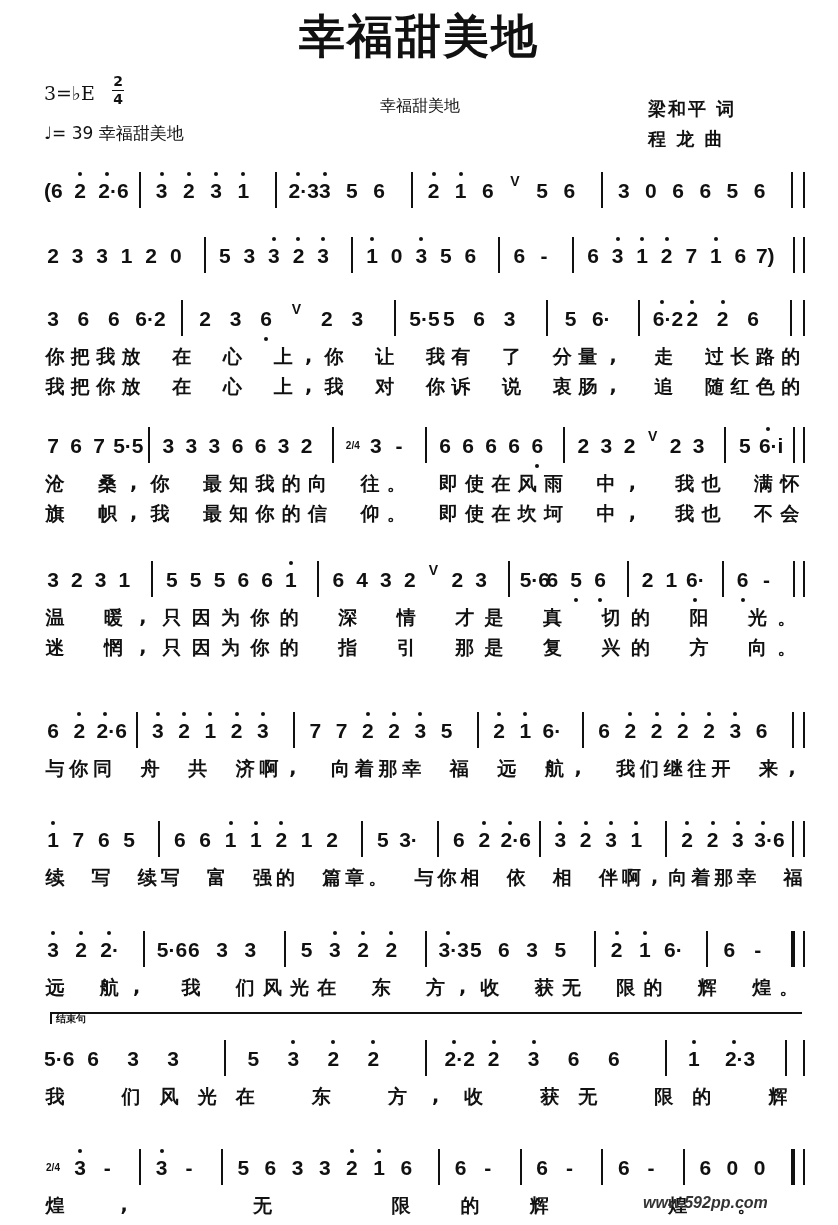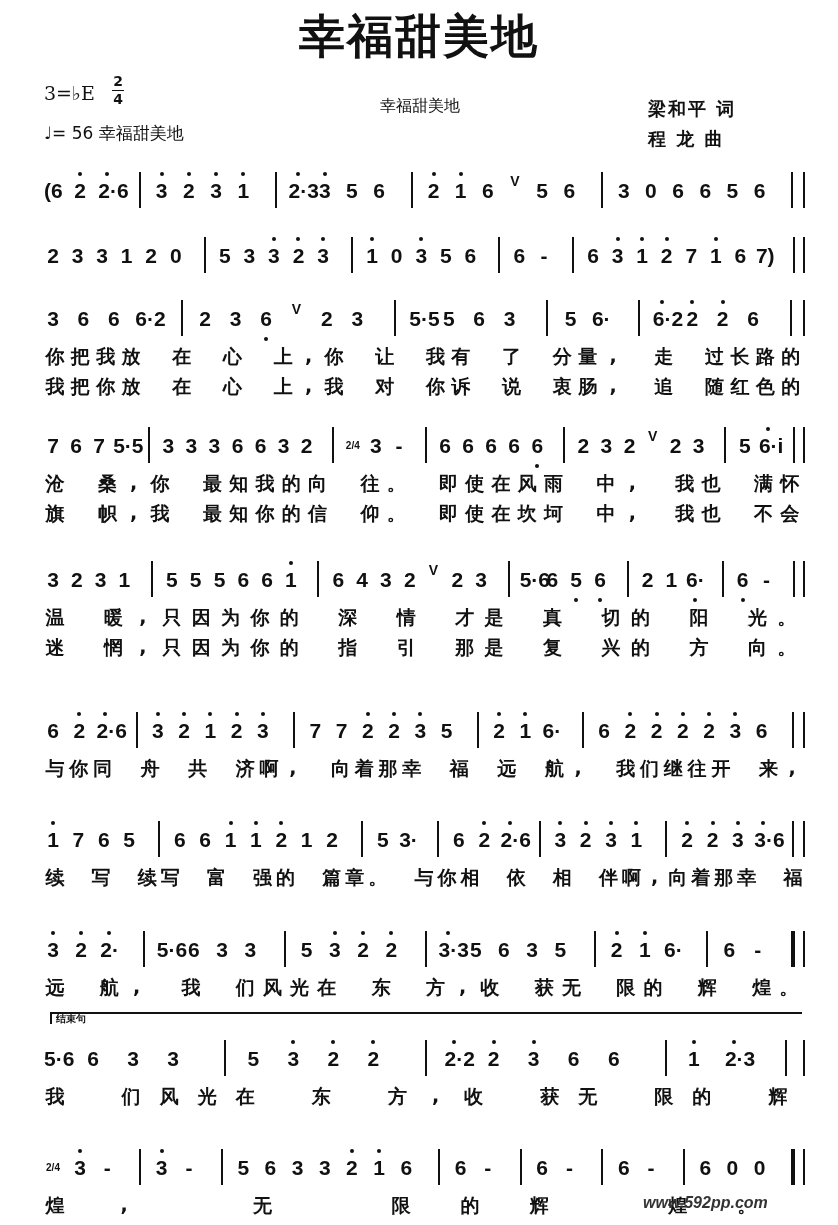--- a/index.html
+++ b/index.html
@@ -29,21 +29,21 @@
 </head>
 <body>
 
 <div class="title">幸福甜美地</div>
 <div class="meta key">3=♭E</div>
 <div class="ts">
   <div>2</div>
     <hr>
     <div>4</div>
 </div>
-<div class="meta tempo">♩= 56  幸福甜美地</div>
+<div class="meta tempo">♩= 39  幸福甜美地</div>
 <div class="meta perf">幸福甜美地</div>
 <div class="meta lyr">梁和平  词</div>
 <div class="meta comp">程  龙  曲</div>
 
 <div id="score">
     <div class="row" style="top: 178px;">
       <div class="nt" style="left: 44px;">(6</div>
       <div class="nt" style="left: 71.1786px;">2<span class="hi"></span></div>
       <div class="nt" style="left: 98.3571px;">2·6<span class="hi"></span></div>
       <div class="bar" style="left: 139.125px;"></div>

